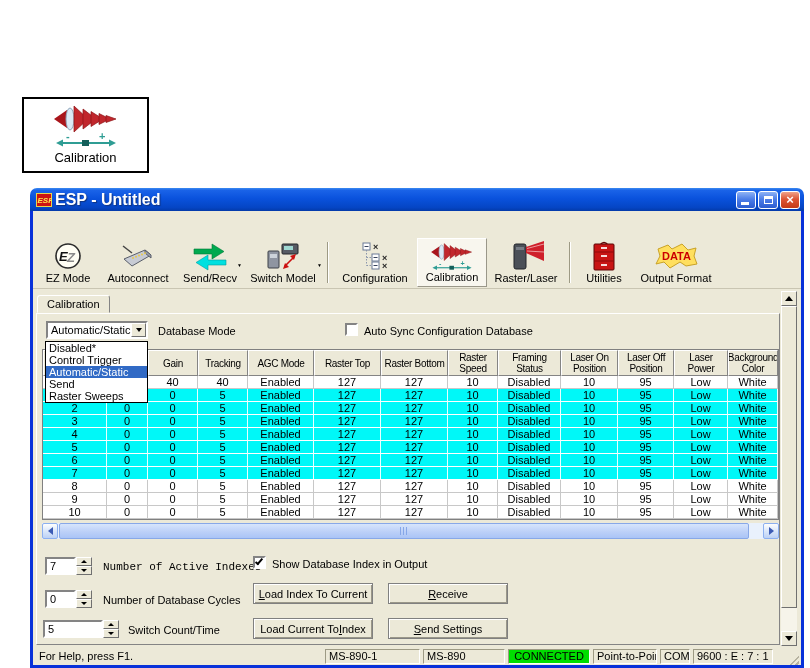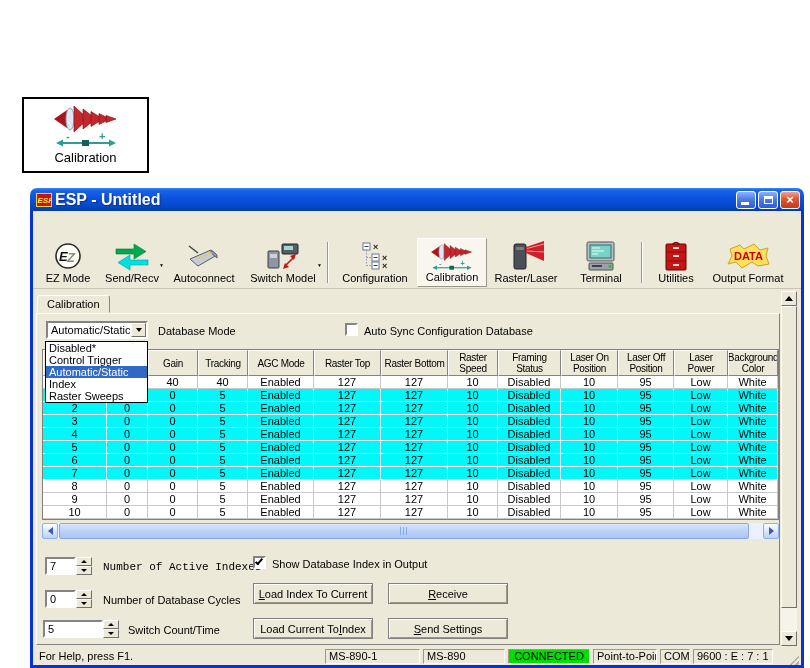--- a/index.html
+++ b/index.html
@@ -204,46 +204,46 @@
       <div class="tb-item w-ez">
         <span class="tb-icon">
           <svg width="30" height="30" viewBox="0 0 30 30">
               <circle cx="15" cy="15" r="12" fill="#fffef4" stroke="#2b2b2b" stroke-width="1.6"></circle>
               <text x="6" y="20" font-size="13" font-weight="bold" font-style="italic" fill="#111">E</text>
               <text x="14" y="21" font-size="13" font-weight="bold" font-style="italic" fill="#8a8a8a">Z</text>
             </svg>
         </span>
         <span class="tb-label">EZ Mode</span>
       </div>
-      <div class="tb-item w-sr">
-        <span class="tb-icon">
-          <svg width="38" height="30" viewBox="0 0 38 30">
-              <polygon points="3,8 21,8 21,3 33,10.5 21,18 21,13 3,13" fill="#00a94f" stroke="#007a38" stroke-width="0.6"></polygon>
-              <polygon points="35,19 17,19 17,14 5,21.5 17,29 17,24 35,24" fill="#00e0e0" stroke="#00a0a0" stroke-width="0.6"></polygon>
-            </svg>
-        </span>
-        <span class="caret">▼</span>
-        <span class="tb-label">Send/Recv</span>
-      </div>
       <div class="tb-item w-ac">
         <span class="tb-icon">
           <svg width="34" height="30" viewBox="0 0 34 30">
               <path d="M2 5 L11 12" stroke="#444" stroke-width="1.5" fill="none"></path>
               <path d="M3 18 L24 9 L30 14 L11 25 Z" fill="#c7cbd4" stroke="#5a5f6a"></path>
               <path d="M24 9 L30 14 L30 17 L24 12 Z" fill="#9aa0ac" stroke="#5a5f6a"></path>
               <g fill="#e8c94a">
                 <circle cx="12" cy="17" r="1"></circle>
                 <circle cx="15" cy="15.8" r="1"></circle>
                 <circle cx="18" cy="14.6" r="1"></circle>
                 <circle cx="21" cy="13.4" r="1"></circle>
                 <circle cx="24" cy="12.2" r="1"></circle>
               </g>
             </svg>
         </span>
         <span class="tb-label">Autoconnect</span>
+      </div>
+      <div class="tb-item w-sr">
+        <span class="tb-icon">
+          <svg width="38" height="30" viewBox="0 0 38 30">
+              <polygon points="3,8 21,8 21,3 33,10.5 21,18 21,13 3,13" fill="#00a94f" stroke="#007a38" stroke-width="0.6"></polygon>
+              <polygon points="35,19 17,19 17,14 5,21.5 17,29 17,24 35,24" fill="#00e0e0" stroke="#00a0a0" stroke-width="0.6"></polygon>
+            </svg>
+        </span>
+        <span class="caret">▼</span>
+        <span class="tb-label">Send/Recv</span>
       </div>
       <div class="tb-item w-sm">
         <span class="tb-icon">
           <svg width="36" height="30" viewBox="0 0 36 30">
               <rect x="3" y="10" width="11" height="17" rx="1" fill="#8f95a1" stroke="#3c4048"></rect>
               <rect x="5" y="13" width="7" height="4" fill="#cdd3da"></rect>
               <rect x="17" y="3" width="16" height="10" rx="1" fill="#565b64" stroke="#24262b"></rect>
               <rect x="19" y="5" width="9" height="4" fill="#9fd8d2"></rect>
               <path d="M20 25 L29 16" stroke="#cc1111" stroke-width="1.6" fill="none"></path>
               <polygon points="18,28 24,26 20,22" fill="#cc1111"></polygon>
@@ -295,33 +295,20 @@
         <span class="tb-icon">
           <svg width="36" height="32" viewBox="0 0 36 32">
               <rect x="6" y="4" width="12" height="25" rx="2" fill="#4b5058" stroke="#22252a"></rect>
               <rect x="8" y="7" width="8" height="3" fill="#767c86"></rect>
               <polygon points="18,7 36,1 36,21 18,13" fill="#cf1f2a"></polygon>
               <path d="M19 8.5 L36 4 M19 11 L36 12" stroke="#f2b9b9" stroke-width="0.8"></path>
             </svg>
         </span>
         <span class="tb-label">Raster/Laser</span>
       </div>
-      <div class="tb-item w-tm">
-        <span class="tb-icon">
-          <svg width="36" height="32" viewBox="0 0 36 32">
-              <rect x="4" y="2" width="27" height="19" rx="1.5" fill="#b9bfc7" stroke="#50545b"></rect>
-              <rect x="7" y="5" width="21" height="13" fill="#79d2c6" stroke="#2e6e64"></rect>
-              <path d="M9 8 h8 M9 11 h12 M9 14 h6" stroke="#eafffb" stroke-width="1"></path>
-              <rect x="6" y="23" width="24" height="7" rx="1" fill="#9aa1aa" stroke="#50545b"></rect>
-              <rect x="9" y="25" width="10" height="2" fill="#3c4047"></rect>
-              <circle cx="27" cy="26.5" r="1.4" fill="#15c41c"></circle>
-            </svg>
-        </span>
-        <span class="tb-label">Terminal</span>
-      </div>
       <div class="tb-sep"></div>
       <div class="tb-item w-ut">
         <span class="tb-icon">
           <svg width="30" height="32" viewBox="0 0 30 32">
               <path d="M11 5 q4 -5 8 0" fill="none" stroke="#5e0606" stroke-width="1.5"></path>
               <rect x="5" y="4" width="20" height="26" rx="1" fill="#c81414" stroke="#5e0606"></rect>
               <path d="M5 12 h20 M5 21 h20" stroke="#8e0b0b"></path>
               <rect x="12" y="7" width="6" height="2" fill="#f6d9d9"></rect>
               <rect x="12" y="15" width="6" height="2" fill="#f6d9d9"></rect>
               <rect x="12" y="24" width="6" height="2" fill="#f6d9d9"></rect>
@@ -537,21 +524,21 @@
             <div class="dcell" style="width: 56px;">95</div>
             <div class="dcell" style="width: 54px;">Low</div>
             <div class="dcell" style="width: 50px;">White</div>
           </div>
         </div>
 
       <div class="popup">
           <div class="opt">Disabled*</div>
           <div class="opt">Control Trigger</div>
           <div class="opt hl">Automatic/Static</div>
-          <div class="opt">Index</div>
+          <div class="opt">Send</div>
           <div class="opt">Raster Sweeps</div>
         </div>
 
       <div class="hscroll">
         <span class="sb-btn">
             <span class="tri-left"></span>
           </span>
         <span class="sb-track">
           <span class="sb-thumb">
               <span class="sb-grip"></span>

